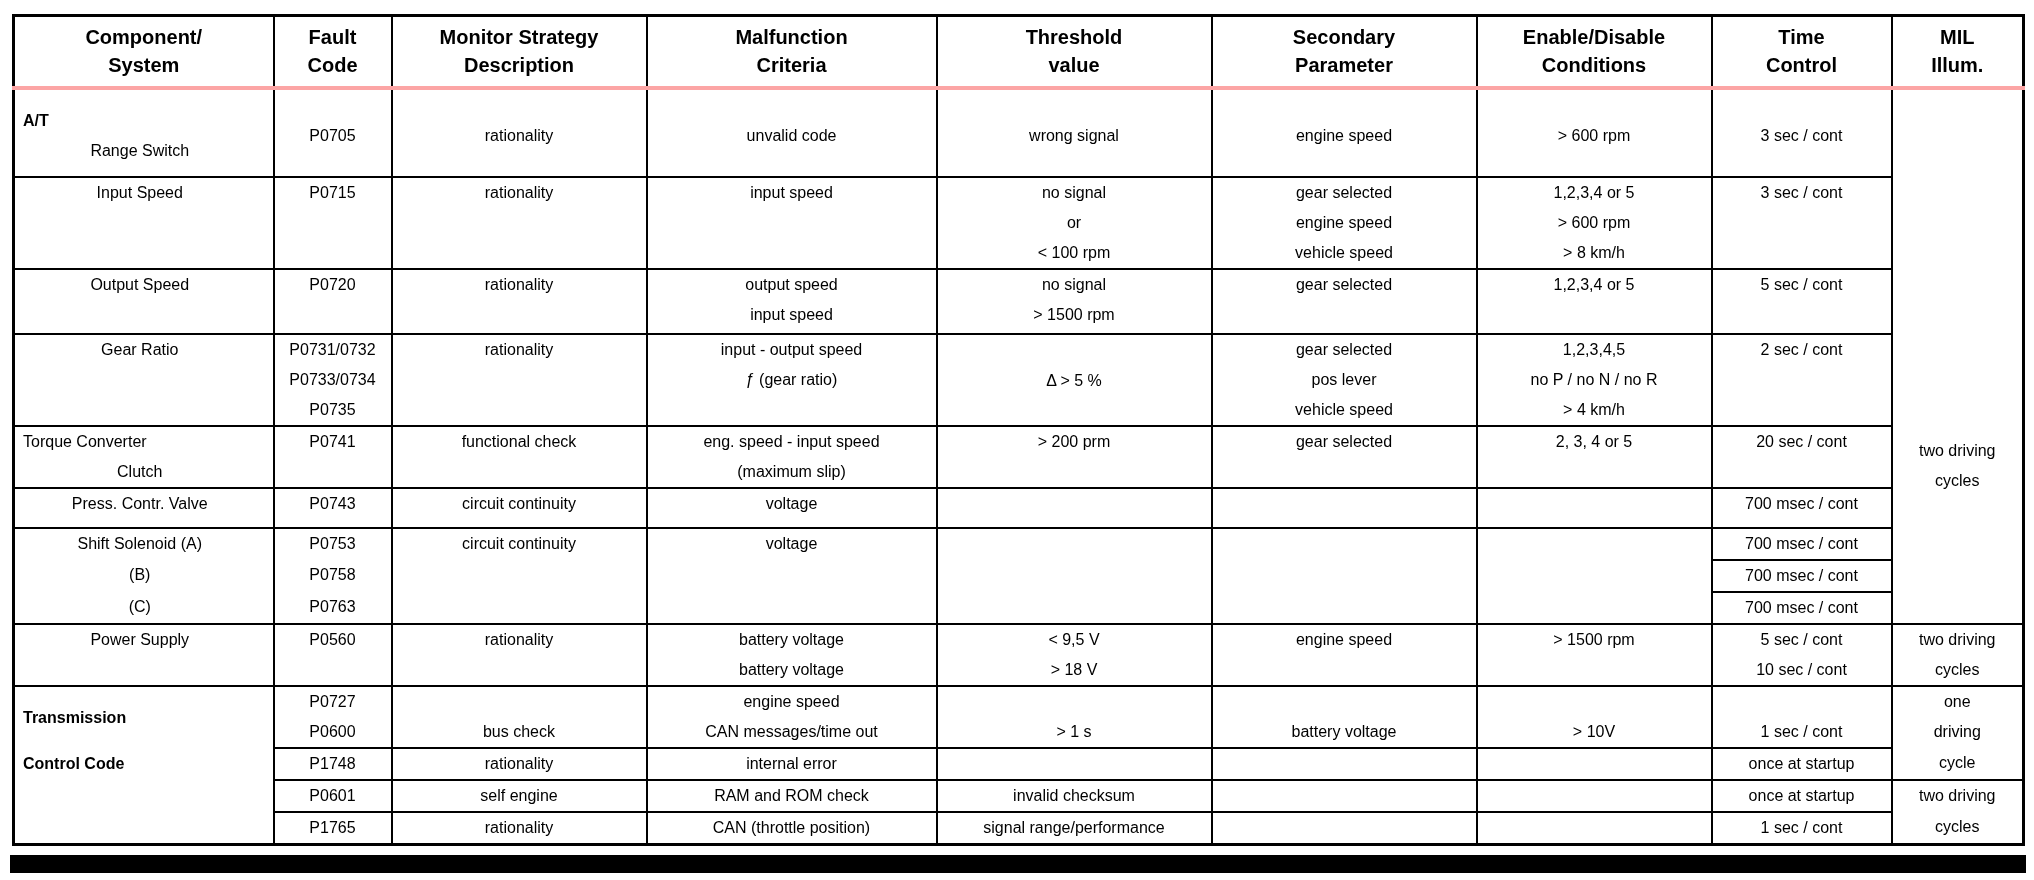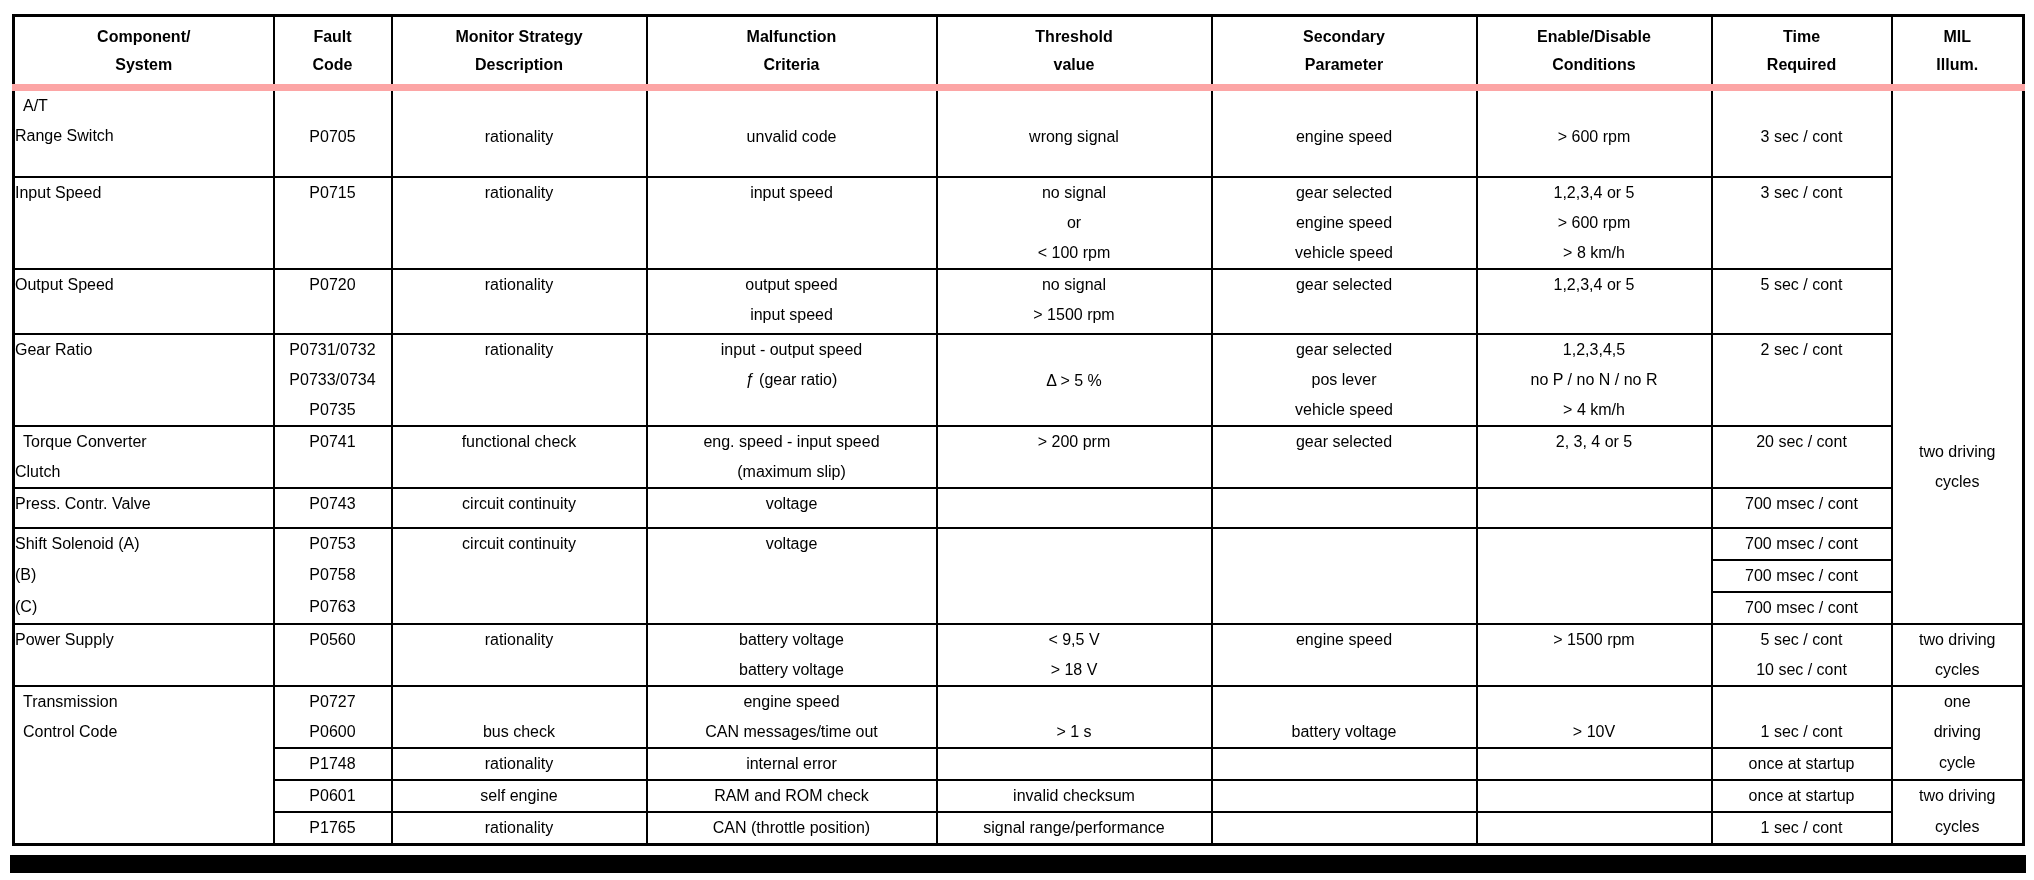--- a/index.html
+++ b/index.html
@@ -14,28 +14,28 @@
     width:2010px; border:3px solid #000;
   }
   th, td {
     border-left:2px solid #000;
     vertical-align:top; padding:0;
     font-size:16px; line-height:30px;
     text-align:center; overflow:hidden;
     white-space:nowrap;
   }
   th {
-    font-weight:bold; font-size:16px; line-height:28px;
-    padding-top:6px; border-bottom:7px solid #fca5a5;
+    font-weight:bold; font-size:20px; line-height:28px;
+    padding-top:6px; border-bottom:4px solid #fca5a5;
   }
   .bt { border-top:2px solid #000; }
   td.comp { text-align:right; }
   .l { text-align:left;  padding-left:8px; }
-  .r { text-align:left; padding-right:8px; }
-  .b { font-weight:normal; }
+  .r { text-align:center; padding-right:8px; }
+  .b { font-weight:bold;margin-top:16px; }
   .pt1 { padding-top:31px; }       
   td.milcell { padding-top:346px; }
   .bottom-bar {
     margin-top:9px; margin-left:-2px;
     width:2016px; height:18px; background:#000;
   }
 </style>
 </head>
 <body>
 
@@ -78,21 +78,21 @@
     <th>
       <div>Secondary</div>
       <div>Parameter</div>
     </th>
     <th>
       <div>Enable/Disable</div>
       <div>Conditions</div>
     </th>
     <th>
       <div>Time</div>
-      <div>Required</div>
+      <div>Control</div>
     </th>
     <th>
       <div>MIL</div>
       <div>Illum.</div>
     </th>
   </tr>
 
   <tr style="height:89px">
     <td class="comp">
       <div class="l b">A/T</div>

